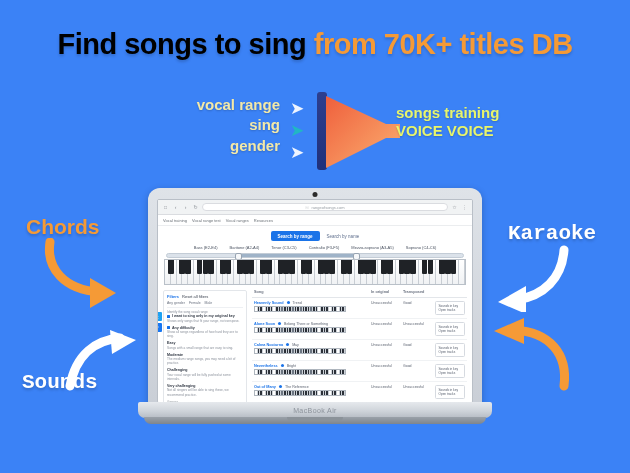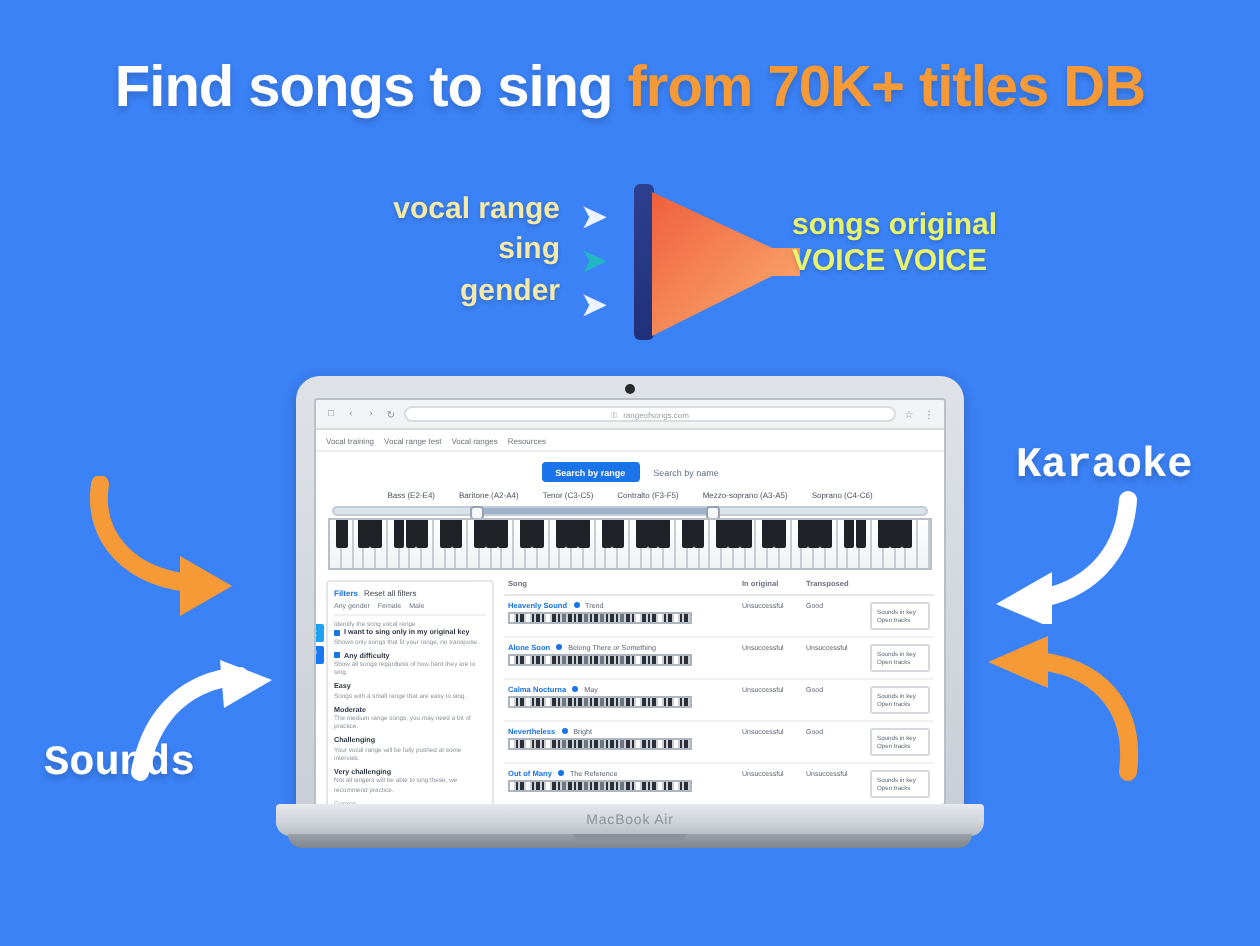--- a/index.html
+++ b/index.html
@@ -13,21 +13,21 @@
   .stage { position: absolute; inset: 0; }
 
   
   .headline {
     position: absolute; top: 28px; left: 0; width: 630px;
     text-align: center;
     font-size: 29px; font-weight: bold; letter-spacing: -0.5px;
     white-space: nowrap;
     text-shadow: 0 2px 3px rgba(0,0,0,0.18);
   }
-  .headline .w { color: #ffffff; }
+  .headline .w { color: #000000; }
   .headline .o { color: #f59a36; margin-top: 36px; }
 
   
   .funnel { position: absolute; top: 96px; left: 176px; width: 300px; height: 72px; }
   .funnel-inputs {
     position: absolute; left: 0; top: 0; width: 104px;
     text-align: right;
     display: flex; flex-direction: column; gap: 2px;
   }
   .funnel-inputs div {
@@ -210,21 +210,21 @@
     <svg class="funnel-cone" width="78" height="76">
       <defs>
         <linearGradient id="cg" x1="0" y1="0" x2="1" y2="1">
           <stop offset="0%" stop-color="#ef5f3c"></stop>
           <stop offset="100%" stop-color="#fbb071"></stop>
         </linearGradient>
       </defs>
       <path d="M0,2 L60,30 L74,30 L74,44 L60,44 L0,74 L0,2 Z" fill="url(#cg)"></path>
     </svg>
     <div class="funnel-out">
-      <div>songs original</div>
+      <div>songs training</div>
       <div>VOICE VOICE</div>
     </div>
   </div>
 
   <div class="laptop">
     <div class="lid">
       <div class="cam"></div>
       <div class="screen">
 
         <div class="chrome">
@@ -704,20 +704,21 @@
         </div>
       </div>
     </div>
     <div class="base">
       <span class="base-label">MacBook Air</span>
     </div>
     <div class="foot"></div>
     <div class="notch"></div>
   </div>
 
+  <div class="callout c-orange" id="callout-chords">Chords</div>
   <svg class="arrowsvg" id="arrow-chords" width="90" height="70">
     <path d="M10,4 C6,30 24,52 60,54" stroke="#f59a36" stroke-width="9" fill="none" stroke-linecap="round"></path>
     <path d="M50,40 L76,55 L50,70 Z" fill="#f59a36"></path>
   </svg>
 
   <div class="callout c-white" id="callout-lyrics">Sounds</div>
   <svg class="arrowsvg" id="arrow-lyrics" width="80" height="62">
     <path d="M8,56 C14,24 34,10 58,8" stroke="#ffffff" stroke-width="9" fill="none" stroke-linecap="round"></path>
     <path d="M48,0 L74,10 L50,24 Z" fill="#ffffff"></path>
   </svg>

